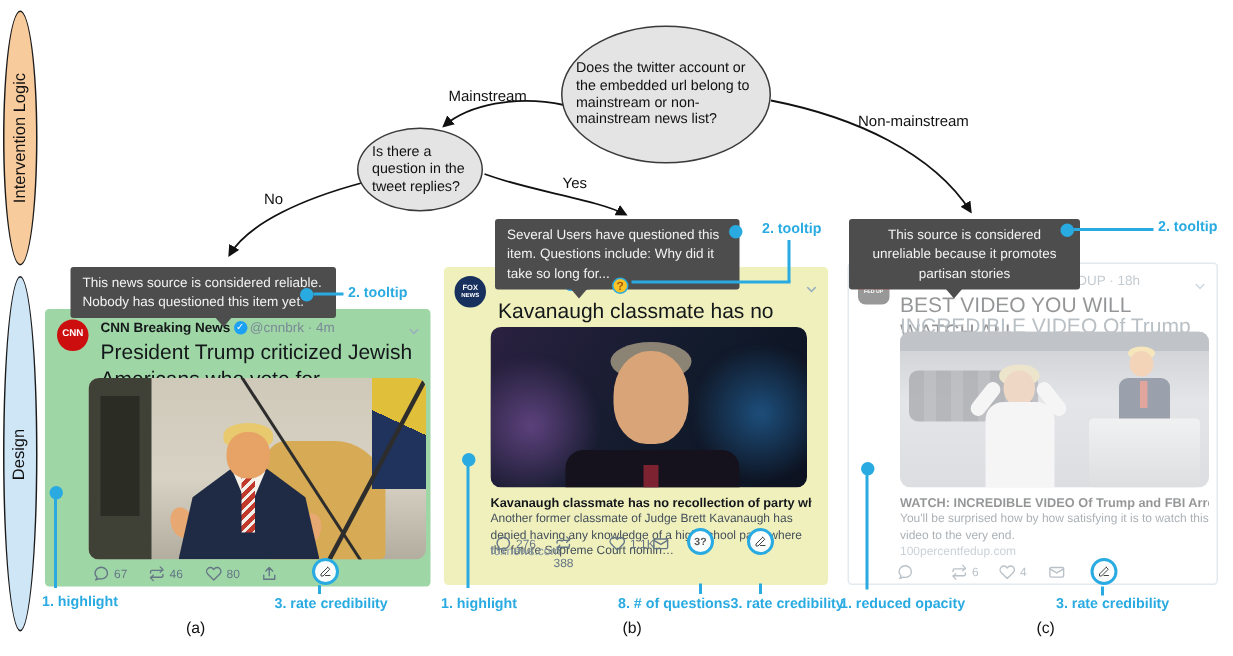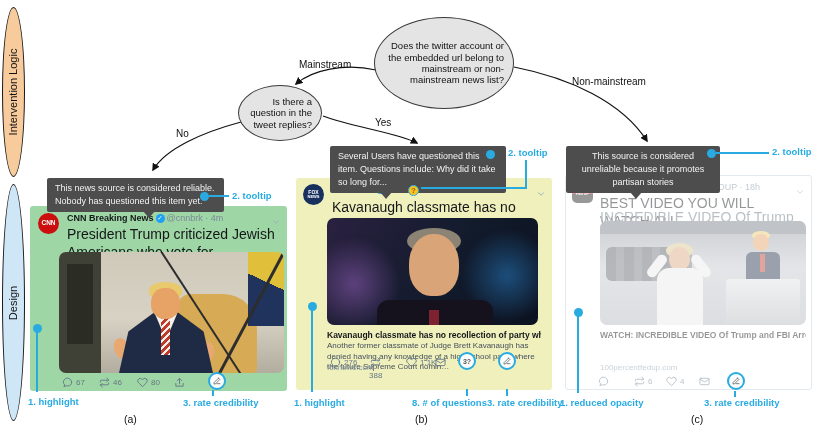--- a/index.html
+++ b/index.html
@@ -6,21 +6,21 @@
   #canvas{position:relative;width:822px;height:437px;overflow:hidden;
           font-family:"Liberation Sans",sans-serif;background:#fff;}
 
   
   .side-ellipse{position:absolute;border:1.3px solid #1b1b1b;border-radius:50%;
     display:flex;align-items:center;justify-content:center;box-sizing:border-box;}
   .side-ellipse span{transform:rotate(-90deg);white-space:nowrap;font-size:11px;color:#111;}
 
   
   .node{position:absolute;background:#e4e4e4;border:1px solid #3a3a3a;border-radius:50%;
-    display:flex;align-items:center;justify-content:center;text-align:right;
+    display:flex;align-items:center;justify-content:center;text-align:left;
     font-size:9.5px;line-height:1.2;color:#111;padding:0 9px;box-sizing:border-box;}
   .edge-label{position:absolute;font-size:10px;color:#111;white-space:nowrap;}
   #arrows{position:absolute;left:0;top:0;pointer-events:none;}
 
   
   .tooltip{position:absolute;background:#4d4d4d;color:#f2f2f2;font-size:9px;line-height:1.45;
     padding:4px 8px;border-radius:2px;z-index:5;box-sizing:border-box;}
   .ptr{position:absolute;bottom:-6px;width:0;height:0;border-left:6px solid transparent;
     border-right:6px solid transparent;border-top:7px solid #4d4d4d;}
 
@@ -142,21 +142,21 @@
   <div class="edge-label" style="left:375px;top:117px;">Yes</div>
 
   <div class="tooltip" style="left:47px;top:178px;width:177px;">
     <span>This news source is considered reliable. Nobody has questioned this item yet.</span>
     <div class="ptr" style="left:96px;"></div>
   </div>
   <div class="dot" style="left:200px;top:192px;"></div>
   <div class="cline" style="left:209px;top:195px;width:20px;height:2px;"></div>
   <div class="ann-label" style="left:232px;top:190px;">2. tooltip</div>
 
-  <div class="tooltip" style="left:330px;top:146px;width:176px;">
+  <div class="tooltip" style="left:330px;top:146px;width:163px;">
     <span>Several Users have questioned this item. Questions include: Why did it take so long for...</span>
     <div class="ptr" style="left:50px;"></div>
   </div>
   <div class="dot" style="left:486px;top:150px;"></div>
   <div class="ann-label" style="left:508px;top:147px;">2. tooltip</div>
   <div class="cline" style="left:525px;top:160px;width:2px;height:28px;"></div>
   <div class="cline" style="left:421px;top:187px;width:106px;height:2px;"></div>
 
   <div class="tooltip" style="left:566px;top:146px;width:154px;text-align:center;">
     <span>This source is considered unreliable because it promotes partisan stories</span>
@@ -347,20 +347,21 @@
         <div class="pc-hc-hair"></div>
         <div class="pc-hc-head"></div>
         <div class="pc-hc-body"></div>
         <div class="pc-dt-body"></div>
         <div class="pc-dt-tie"></div>
         <div class="pc-dt-hair"></div>
         <div class="pc-dt-head"></div>
         <div class="pc-desk"></div>
       </div>
       <div class="preview-title" style="left:34px;top:154px;width:206px;">WATCH: INCREDIBLE VIDEO Of Trump and FBI Arresting Democrats ...</div>
+      <div class="preview-desc" style="left:34px;top:165px;width:206px;">You'll be surprised how by how satisfying it is to watch this video to the very end.</div>
       <div class="preview-domain" style="left:34px;top:187px;">100percentfedup.com</div>
       <div class="actions" style="left:30px;top:197px;width:210px;">
         <div class="act" style="left:2px;">
           <svg class="aicon" viewBox="0 0 24 24">
               <path d="M21 11.5a8.38 8.38 0 0 1-8.5 8 9 9 0 0 1-3-.5L4 21l1.9-3.8A8.38 8.38 0 0 1 3 11.5a8.5 8.5 0 0 1 18 0z"></path>
             </svg>
         </div>
         <div class="act" style="left:38px;">
           <svg class="aicon" viewBox="0 0 24 24">
               <path d="M17 2l4 4-4 4M3 11V9a2 2 0 0 1 2-2h16M7 22l-4-4 4-4M21 13v2a2 2 0 0 1-2 2H3"></path>

